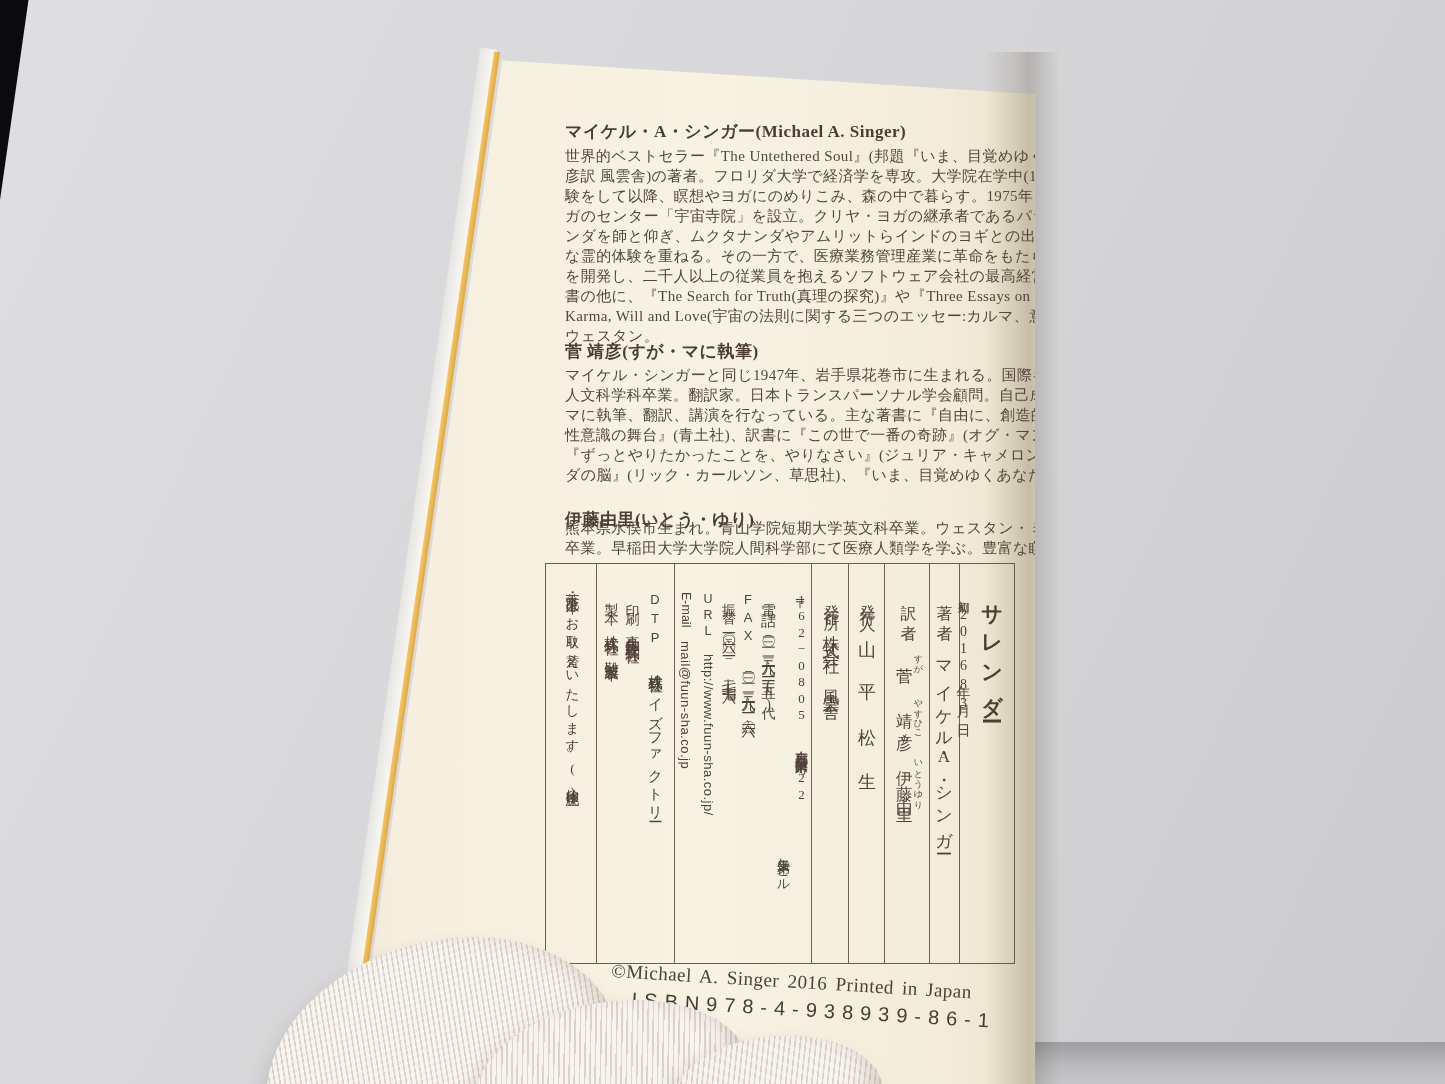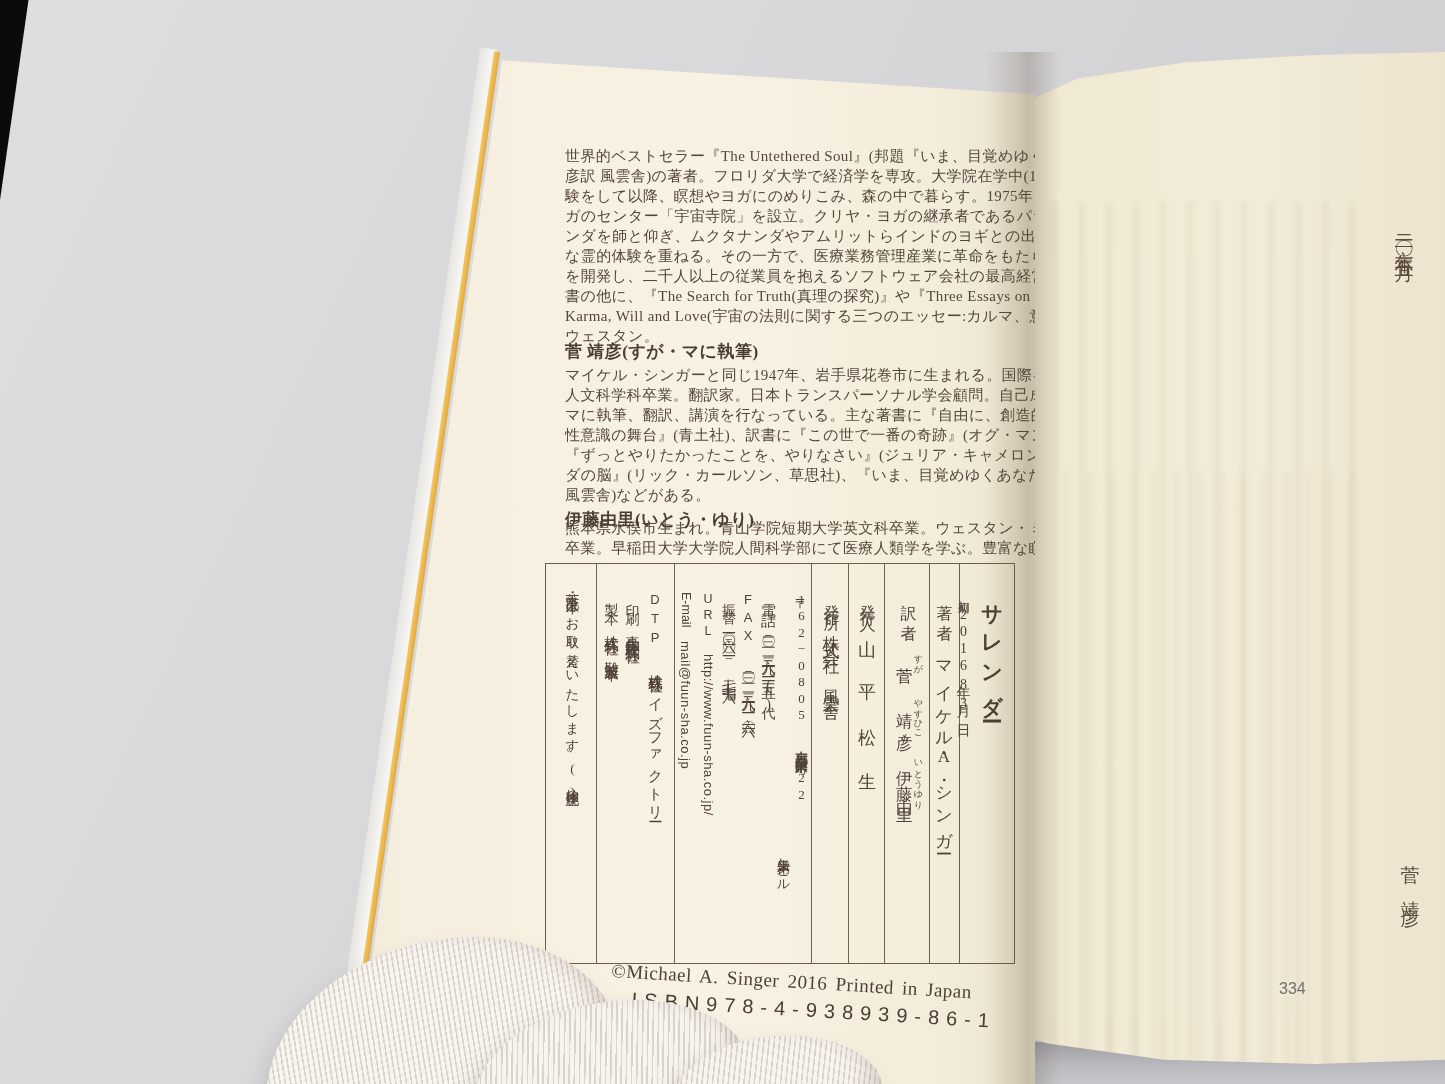--- a/index.html
+++ b/index.html
@@ -67,33 +67,27 @@
   .glove-c{left:672px;top:1036px;width:210px;height:100px;border-radius:50% 50% 42% 58%/62% 58% 42% 38%;
     transform:rotate(-4deg);}
 </style>
 </head>
 <body>
 
 <div id="scene">
 
   <div class="abs desk-shadow-band"></div>
 
-  <div class="abs right-page">
-    <div class="abs ghost-cols"></div>
-    <div class="abs ghost-cols2"></div>
-    <div class="abs vtext rp-date">二〇一六年五月</div>
-    <div class="abs vtext rp-name">菅 靖彦</div>
-    <div class="abs rp-pagenum">334</div>
-  </div>
 
   <div class="abs jacket-edge"></div>
   <div class="abs yellow-edge"></div>
 
   <div class="abs left-page">
 
+    <div class="abs bio-head" style="left:235px;top:68px">マイケル・A・シンガー(Michael A. Singer)</div>
     <div class="abs" style="left:235px;top:94px">
       <div class="bio-line">世界的ベストセラー『The Untethered Soul』(邦題『いま、目覚めゆくあなたへ』</div>
       <div class="bio-line">彦訳 風雲舎)の著者。フロリダ大学で経済学を専攻。大学院在学中(1971年)発</div>
       <div class="bio-line">験をして以降、瞑想やヨガにのめりこみ、森の中で暮らす。1975年、森の中に瞑想</div>
       <div class="bio-line">ガのセンター「宇宙寺院」を設立。クリヤ・ヨガの継承者であるパラマハンサ・ヨ</div>
       <div class="bio-line">ンダを師と仰ぎ、ムクタナンダやアムリットらインドのヨギとの出会いを通して、</div>
       <div class="bio-line">な霊的体験を重ねる。その一方で、医療業務管理産業に革命をもたらしたソフトウ</div>
       <div class="bio-line">を開発し、二千人以上の従業員を抱えるソフトウェア会社の最高経営責任者になる。</div>
       <div class="bio-line">書の他に、『The Search for Truth(真理の探究)』や『Three Essays on Universal La</div>
       <div class="bio-line">Karma, Will and Love(宇宙の法則に関する三つのエッセー:カルマ、意志、愛)</div>
@@ -101,21 +95,20 @@
     </div>
 
     <div class="abs bio-head" style="left:235px;top:288px">菅 靖彦(すが・マに執筆)</div>
     <div class="abs" style="left:235px;top:313px">
       <div class="bio-line">マイケル・シンガーと同じ1947年、岩手県花巻市に生まれる。国際キリスト教大学(ICU)</div>
       <div class="bio-line">人文科学科卒業。翻訳家。日本トランスパーソナル学会顧問。自己成長や創造性開発をテー</div>
       <div class="bio-line">マに執筆、翻訳、講演を行なっている。主な著書に『自由に、創造的に生きる』(風雲舎)、</div>
       <div class="bio-line">性意識の舞台』(青土社)、訳書に『この世で一番の奇跡』(オグ・マンディーノ、PHP</div>
       <div class="bio-line">『ずっとやりたかったことを、やりなさい』(ジュリア・キャメロン、サンマーク出版)、『</div>
       <div class="bio-line">ダの脳』(リック・カールソン、草思社)、『いま、目覚めゆくあなたへ』(マイケル・シンガー、</div>
-      <div class="bio-line">風雲舎)などがある。</div>
     </div>
 
     <div class="abs bio-head" style="left:235px;top:456px">伊藤由里(いとう・ゆり)</div>
     <div class="abs" style="left:235px;top:466px">
       <div class="bio-line">熊本県水俣市生まれ。青山学院短期大学英文科卒業。ウェスタン・ミシガン大学に編入</div>
       <div class="bio-line">卒業。早稲田大学大学院人間科学部にて医療人類学を学ぶ。豊富な瞑想体験を持つ。</div>
     </div>
 
     <div class="abs cbox" style="left:215px;top:511px">
       <i class="rule" style="left:413px"></i>

